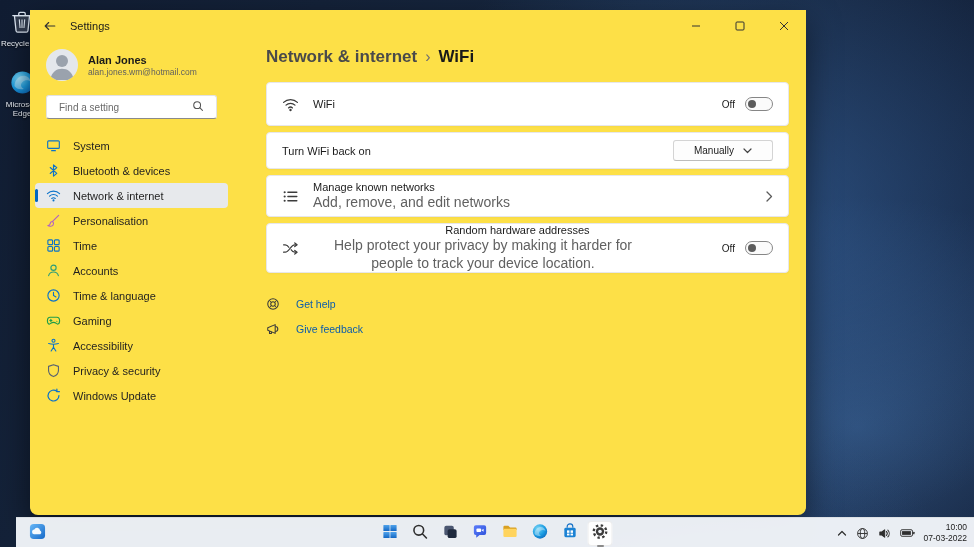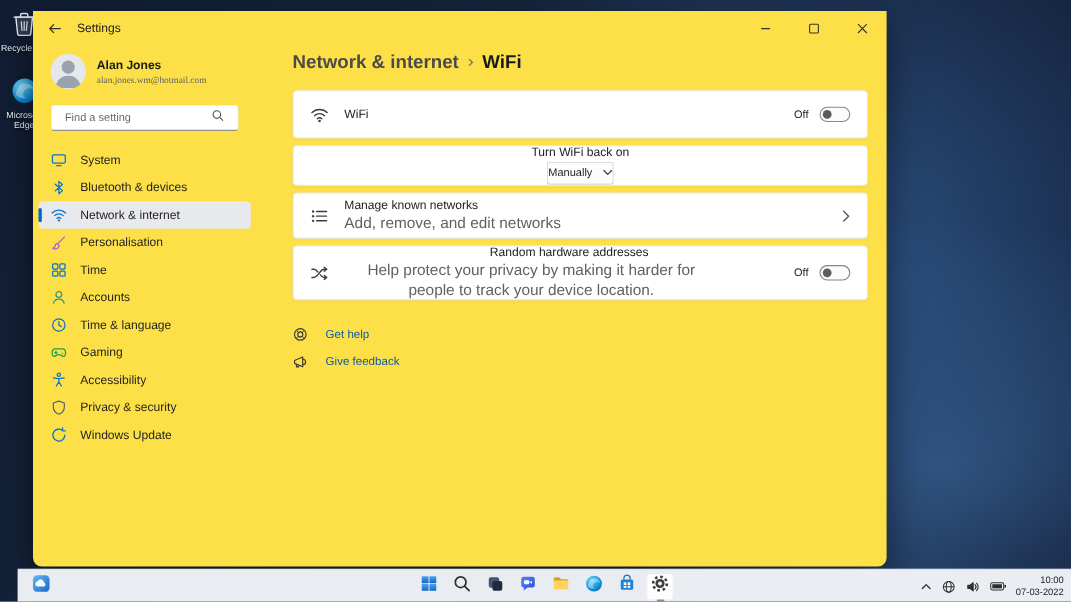--- a/index.html
+++ b/index.html
@@ -28,21 +28,21 @@
   .titlebar-spacer { flex:1; }
   .win-ctrl { width:44px; height:32px; display:flex; align-items:center; justify-content:center; color:#333; }
 
   .window-body { flex:1; display:flex; min-height:0; }
 
   
   .sidebar { flex:0 0 203px; display:flex; flex-direction:column; }
   .profile { display:flex; align-items:center; gap:10px; padding:7px 16px 8px; }
   .avatar { width:32px; height:32px; flex:0 0 32px; border-radius:50%; background:#e4e7ec; overflow:hidden; }
   .profile-name { font-size:11px; font-weight:bold; color:#1a1a1a; }
-  .profile-email { font-size:8.5px; color:#5f5f5f; margin-top:1px;font-family:Liberation Serif, serif; }
+  .profile-email { font-size:8.5px; color:#5f5f5f; margin-top:1px; }
   .searchbox { margin:6px 16px 14px; height:24px; background:#fff; border:1px solid #e2e2e2; border-bottom-color:#8a8a8a;
     border-radius:3px; display:flex; align-items:center; padding:0 12px; }
   .searchbox input { flex:1; border:none; outline:none; font-size:10px; color:#333; background:transparent; }
   .searchbox input::placeholder { color:#6a6a6a; }
   .nav { flex:1; overflow:hidden; padding:0 5px; }
   .nav-item { position:relative; display:flex; align-items:center; gap:12px; height:25px; padding:0 11px;
     border-radius:4px; font-size:11px; color:#1f1f1f; }
   .nav-item.selected { background:#e7e9ec; }
   .nav-item.selected::before { content:""; position:absolute; left:0; top:6px; bottom:6px; width:3px; border-radius:2px; background:#0067c0; }
   .nav-icon { width:15px; height:15px; flex:0 0 15px; display:flex; }
@@ -53,28 +53,28 @@
   .breadcrumb { display:flex; align-items:center; gap:8px; font-size:17px; font-weight:bold; margin-bottom:15px; }
   .crumb-parent { color:#4a4a4a; }
   .crumb-sep { color:#707070; font-weight:normal; font-size:16px; }
   .crumb-current { color:#191919; }
 
   .card { background:#fff; border:1px solid #e7e7ea; border-radius:4px; display:flex; align-items:center;
     padding:0 15px; margin-bottom:6px; box-shadow:0 1px 2px rgba(0,0,0,.03); }
   .grow { flex:1; min-width:0; }
   .card-title { font-size:11px; color:#1b1b1b; }
   .card-sub { font-size:14px; color:#616161; margin-top:0; line-height:1.3; max-width:340px; }
-  .h44 { height:44px; } .h37 { height:37px;flex-direction:column; } .h42 { height:42px; } .h50 { height:50px;text-align:center; }
+  .h44 { height:44px; } .h37 { height:37px; } .h42 { height:42px; } .h50 { height:50px;text-align:center; }
   .card-icon { width:17px; height:17px; flex:0 0 17px; margin-right:14px; color:#3c3c3c; }
   .card-icon svg { width:17px; height:17px; }
   .off-label { font-size:10px; color:#1b1b1b; margin-right:10px; }
   .toggle { width:28px; height:14px; border:1px solid #868686; border-radius:8px; position:relative; background:#fbfbfb; }
   .toggle::after { content:""; position:absolute; left:2px; top:2px; width:8px; height:8px; border-radius:50%; background:#5c5c5c; }
   .dropdown { display:flex; gap:9px; border:1px solid #d4d4d4; border-bottom-color:#bdbdbd;
-    background:#fdfdfd; border-radius:3px; padding:4px 0; font-size:10px; color:#1b1b1b; }
+    background:#fdfdfd; border-radius:3px; padding:4px 20px; font-size:10px; color:#1b1b1b; }
   .chev-right { margin-left:12px; display:flex; }
 
   .links { margin-top:24px; }
   .link-row { display:flex; align-items:center; gap:16px; margin-bottom:11px; }
   .link-icon { width:14px; height:14px; color:#3a3a3a; display:flex; }
   .link-icon svg { width:14px; height:14px; }
   .link-text { font-size:10.5px; color:#0b5cab; }
 
   
   .taskbar { position:absolute; left:16px; right:0; bottom:0; height:30px; background:rgba(242,246,250,.96);

